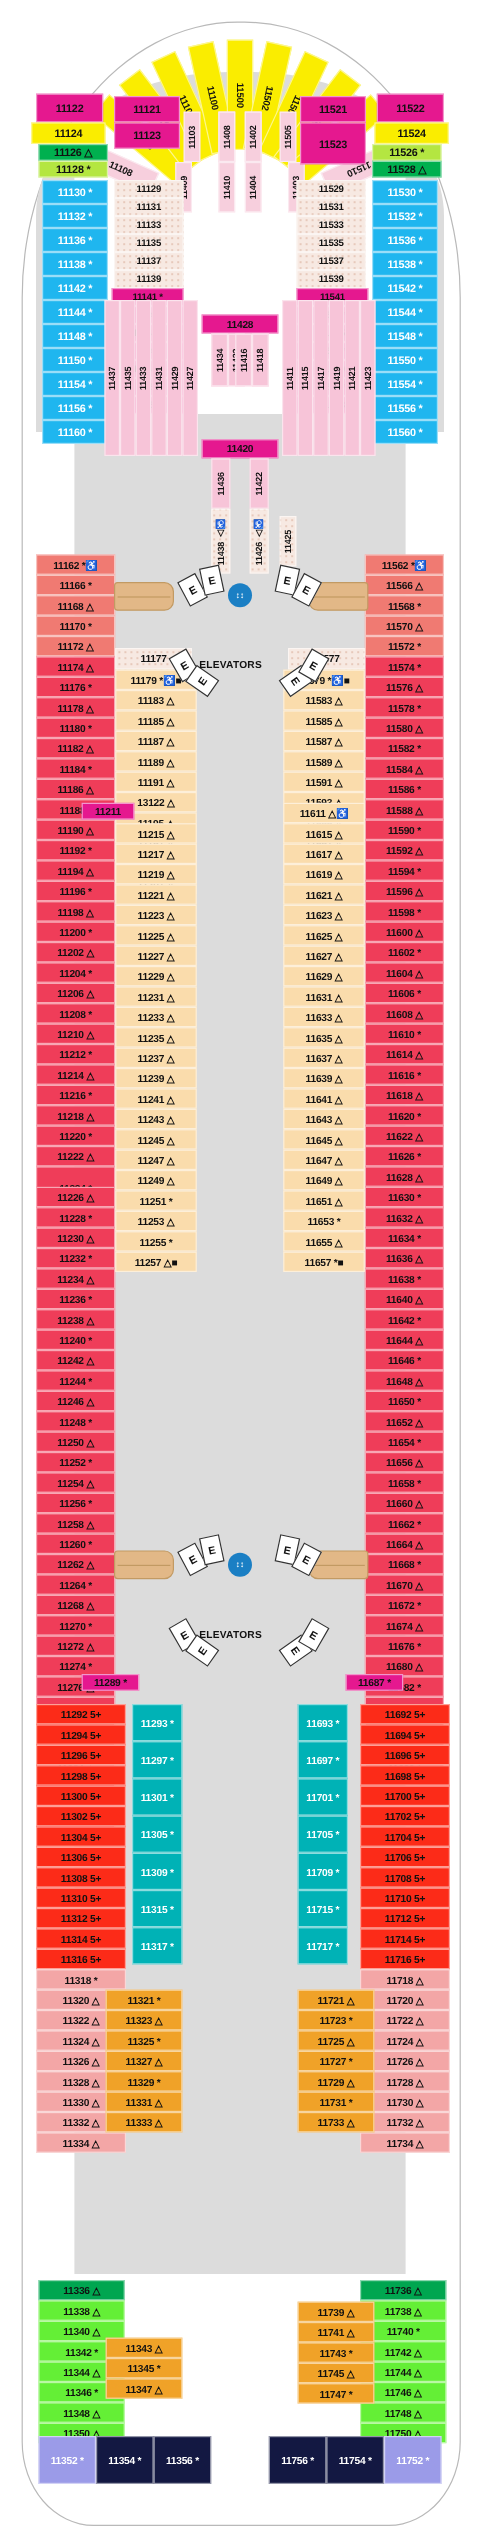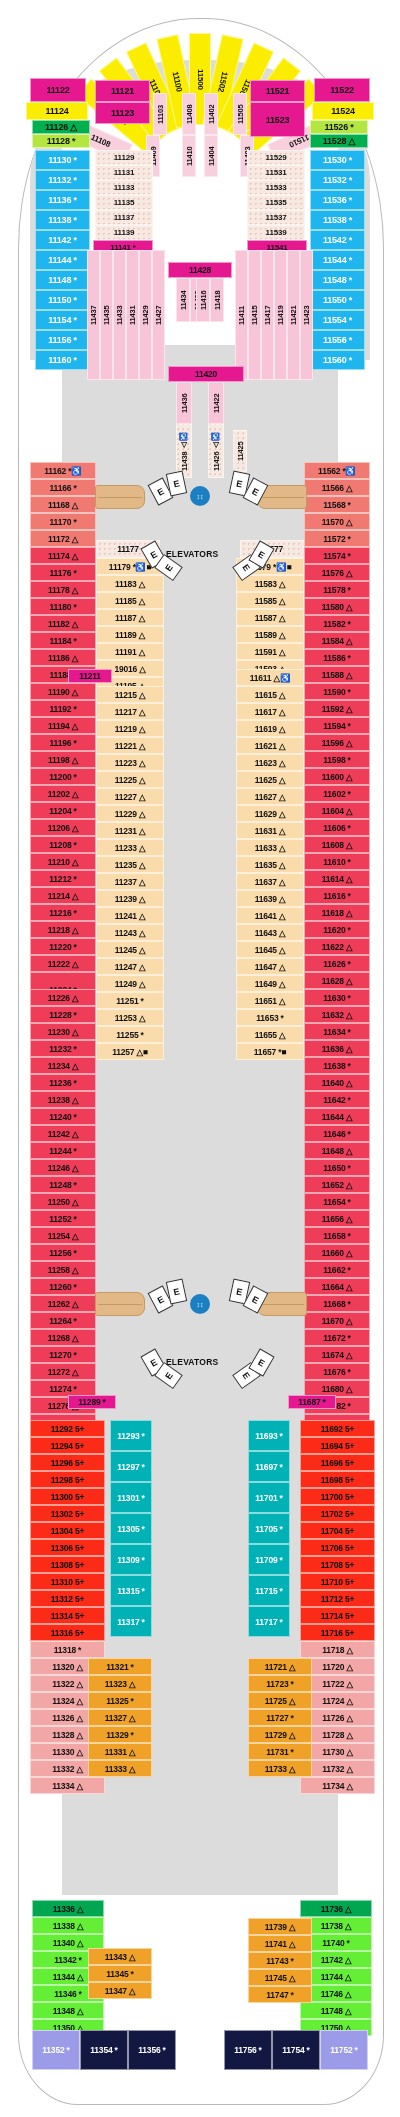--- a/index.html
+++ b/index.html
@@ -388,21 +388,21 @@
       </div>
       <div class="cab c-pinkpale v" style="left: 210px; top: 278px; width: 14px; height: 44px; font-size: 7.5px;">
         <span>11414</span>
       </div>
       <div class="cab c-pinkpale v" style="left: 196px; top: 278px; width: 14px; height: 44px; font-size: 7.5px;">
         <span>11416</span>
       </div>
       <div class="cab c-pinkpale v" style="left: 210px; top: 278px; width: 14px; height: 44px; font-size: 7.5px;">
         <span>11418</span>
       </div>
-      <div class="cab c-magenta" style="left: 168px; top: 366px; width: 76px; height: 16px; font-size: 8.5px;">
+      <div class="cab c-magenta" style="left: 168px; top: 366px; width: 64px; height: 16px; font-size: 8.5px;">
         <span>11420</span>
       </div>
       <div class="cab c-pinkpale v" style="left: 176px; top: 382px; width: 16px; height: 42px; font-size: 7.5px;">
         <span>11436</span>
       </div>
       <div class="cab c-pinkpale v" style="left: 208px; top: 382px; width: 16px; height: 42px; font-size: 7.5px;">
         <span>11422</span>
       </div>
       <div class="cab c-dot v" style="left: 176px; top: 424px; width: 16px; height: 54px; font-size: 7.5px;">
         <span>11438 △♿</span>
@@ -800,21 +800,21 @@
       <div class="cab c-tan" style="left: 96px; top: 609px; width: 68px; height: 17px; font-size: 8.5px;">
         <span>11187 △</span>
       </div>
       <div class="cab c-tan" style="left: 96px; top: 626px; width: 68px; height: 17px; font-size: 8.5px;">
         <span>11189 △</span>
       </div>
       <div class="cab c-tan" style="left: 96px; top: 643px; width: 68px; height: 17px; font-size: 8.5px;">
         <span>11191 △</span>
       </div>
       <div class="cab c-tan" style="left: 96px; top: 660px; width: 68px; height: 17px; font-size: 8.5px;">
-        <span>19016 △</span>
+        <span>13122 △</span>
       </div>
       <div class="cab c-tan" style="left: 96px; top: 677px; width: 68px; height: 17px; font-size: 8.5px;">
         <span>11195 △</span>
       </div>
       <div class="cab c-tan" style="left: 96px; top: 694px; width: 68px; height: 17px; font-size: 8.5px;">
         <span>11197 △</span>
       </div>
       <div class="cab c-tan" style="left: 96px; top: 711px; width: 68px; height: 17px; font-size: 8.5px;">
         <span>11199 △</span>
       </div>

